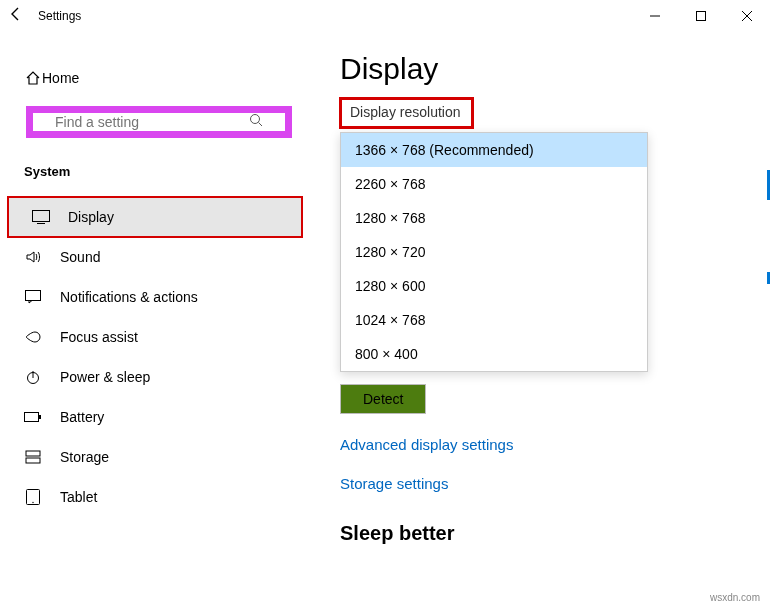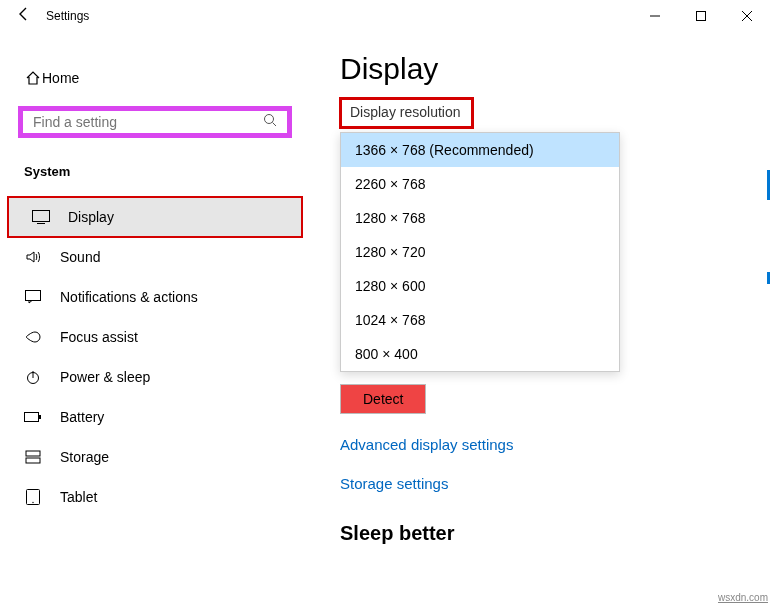--- a/index.html
+++ b/index.html
@@ -1,46 +1,46 @@
 <!DOCTYPE html>
 <html><head>
   <meta charset="utf-8">
   <style>
     * { box-sizing: border-box; margin: 0; padding: 0; font-family: "Segoe UI", -apple-system, sans-serif; }
     body { width: 770px; height: 609px; background: #fff; overflow: hidden; position: relative; }
-    .titlebar { height: 32px; display: flex; align-items: center; padding-left: 16px; }
+    .titlebar { height: 32px; display: flex; align-items: center; padding-left: 8px; }
     .titlebar .title { font-size: 12px; color: #000; margin-left: 14px; }
     .winctrls { position: absolute; right: 0; top: 0; display: flex; }
     .winbtn { width: 46px; height: 32px; display: flex; align-items: center; justify-content: center; }
     .winbtn svg { width: 10px; height: 10px; }
     .content { display: flex; height: calc(100% - 32px); }
     .sidebar { width: 310px; padding-top: 30px; }
     .home-row { display: flex; align-items: center; padding: 8px 24px 14px 24px; font-size: 14px; }
     .home-row .icon { width: 18px; display: flex; justify-content: center; }
-    .search { margin: 6px 18px 18px 18px; height: 32px; border: 5px solid #d946ef; display: flex; align-items: center; padding: 0 10px; }
+    .search { margin: 6px 18px 18px 26px; height: 32px; border: 7px solid #d946ef; display: flex; align-items: center; padding: 0 22px; }
     .search input { flex: 1; border: none; outline: none; font-size: 14px; background: transparent; }
     .search .sicon { color: #555; }
     .group-title { font-weight: 600; font-size: 13px; padding: 8px 24px 18px 24px; }
     .nav-item { display: flex; align-items: center; gap: 18px; padding: 12px 24px; font-size: 14px; cursor: pointer; }
     .nav-item .icon { width: 18px; display: flex; justify-content: center; color: #000; }
     .nav-item.selected { background: #e6e6e6; }
     .highlight-red { outline: 2px solid #d40000; outline-offset: -1px; }
     .nav-box { margin: 0 8px 0 8px; }
     .main { flex: 1; padding: 20px 20px 0 30px; position: relative; overflow: hidden; }
     .page-h1 { font-size: 30px; font-weight: 400; margin-bottom: 12px; }
     .section-label { font-size: 14px; color: #333; display: inline-block; padding: 2px 4px; }
     .label-box { border: 2px solid #d40000; display: inline-block; padding: 2px 6px 4px 4px; margin-bottom: 4px; }
-    .dropdown { width: 280px; border: 1px solid #ccc; box-shadow: 0 3px 10px rgba(0,0,0,.15); background: #fff; }
+    .dropdown { width: 308px; border: 1px solid #ccc; box-shadow: 0 3px 10px rgba(0,0,0,.15); background: #fff; }
     .dd-item { padding: 9px 14px; font-size: 14px; cursor: pointer; }
     .dd-item.selected { background: #bfe3ff; }
     .body-text { font-size: 14px; color: #333; margin-top: 6px; line-height: 1.35; }
-    .detect-btn { margin-top: 12px; padding: 6px 22px; border: 1px solid #bbb; background: #ef4444; font-size: 14px; cursor: pointer; }
+    .detect-btn { margin-top: 12px; padding: 6px 22px; border: 1px solid #bbb; background: #4d7c0f; font-size: 14px; cursor: pointer; }
     .link { color: #0067c0; font-size: 15px; margin-top: 22px; display: block; cursor: pointer; }
     .subhead { font-size: 20px; font-weight: 600; margin-top: 30px; }
-    .watermark { position: absolute; right: 2px; bottom: 6px; font-size: 10px; color: #888; text-decoration: underline; }
+    .watermark { position: absolute; right: 10px; bottom: 6px; font-size: 10px; color: #888; }
     .accent-strip { position: absolute; right: 0; top: 170px; width: 3px; height: 30px; background: #0078d4; }
     .accent-strip2 { position: absolute; right: 0; top: 272px; width: 3px; height: 12px; background: #0078d4; }
   </style>
 </head>
 <body>
 
 <div class="titlebar">
   <span>
     <svg width="16" height="16" viewBox="0 0 16 16">
         <path d="M10 2 L4 8 L10 14" stroke="#000" stroke-width="1.4" fill="none"></path>

